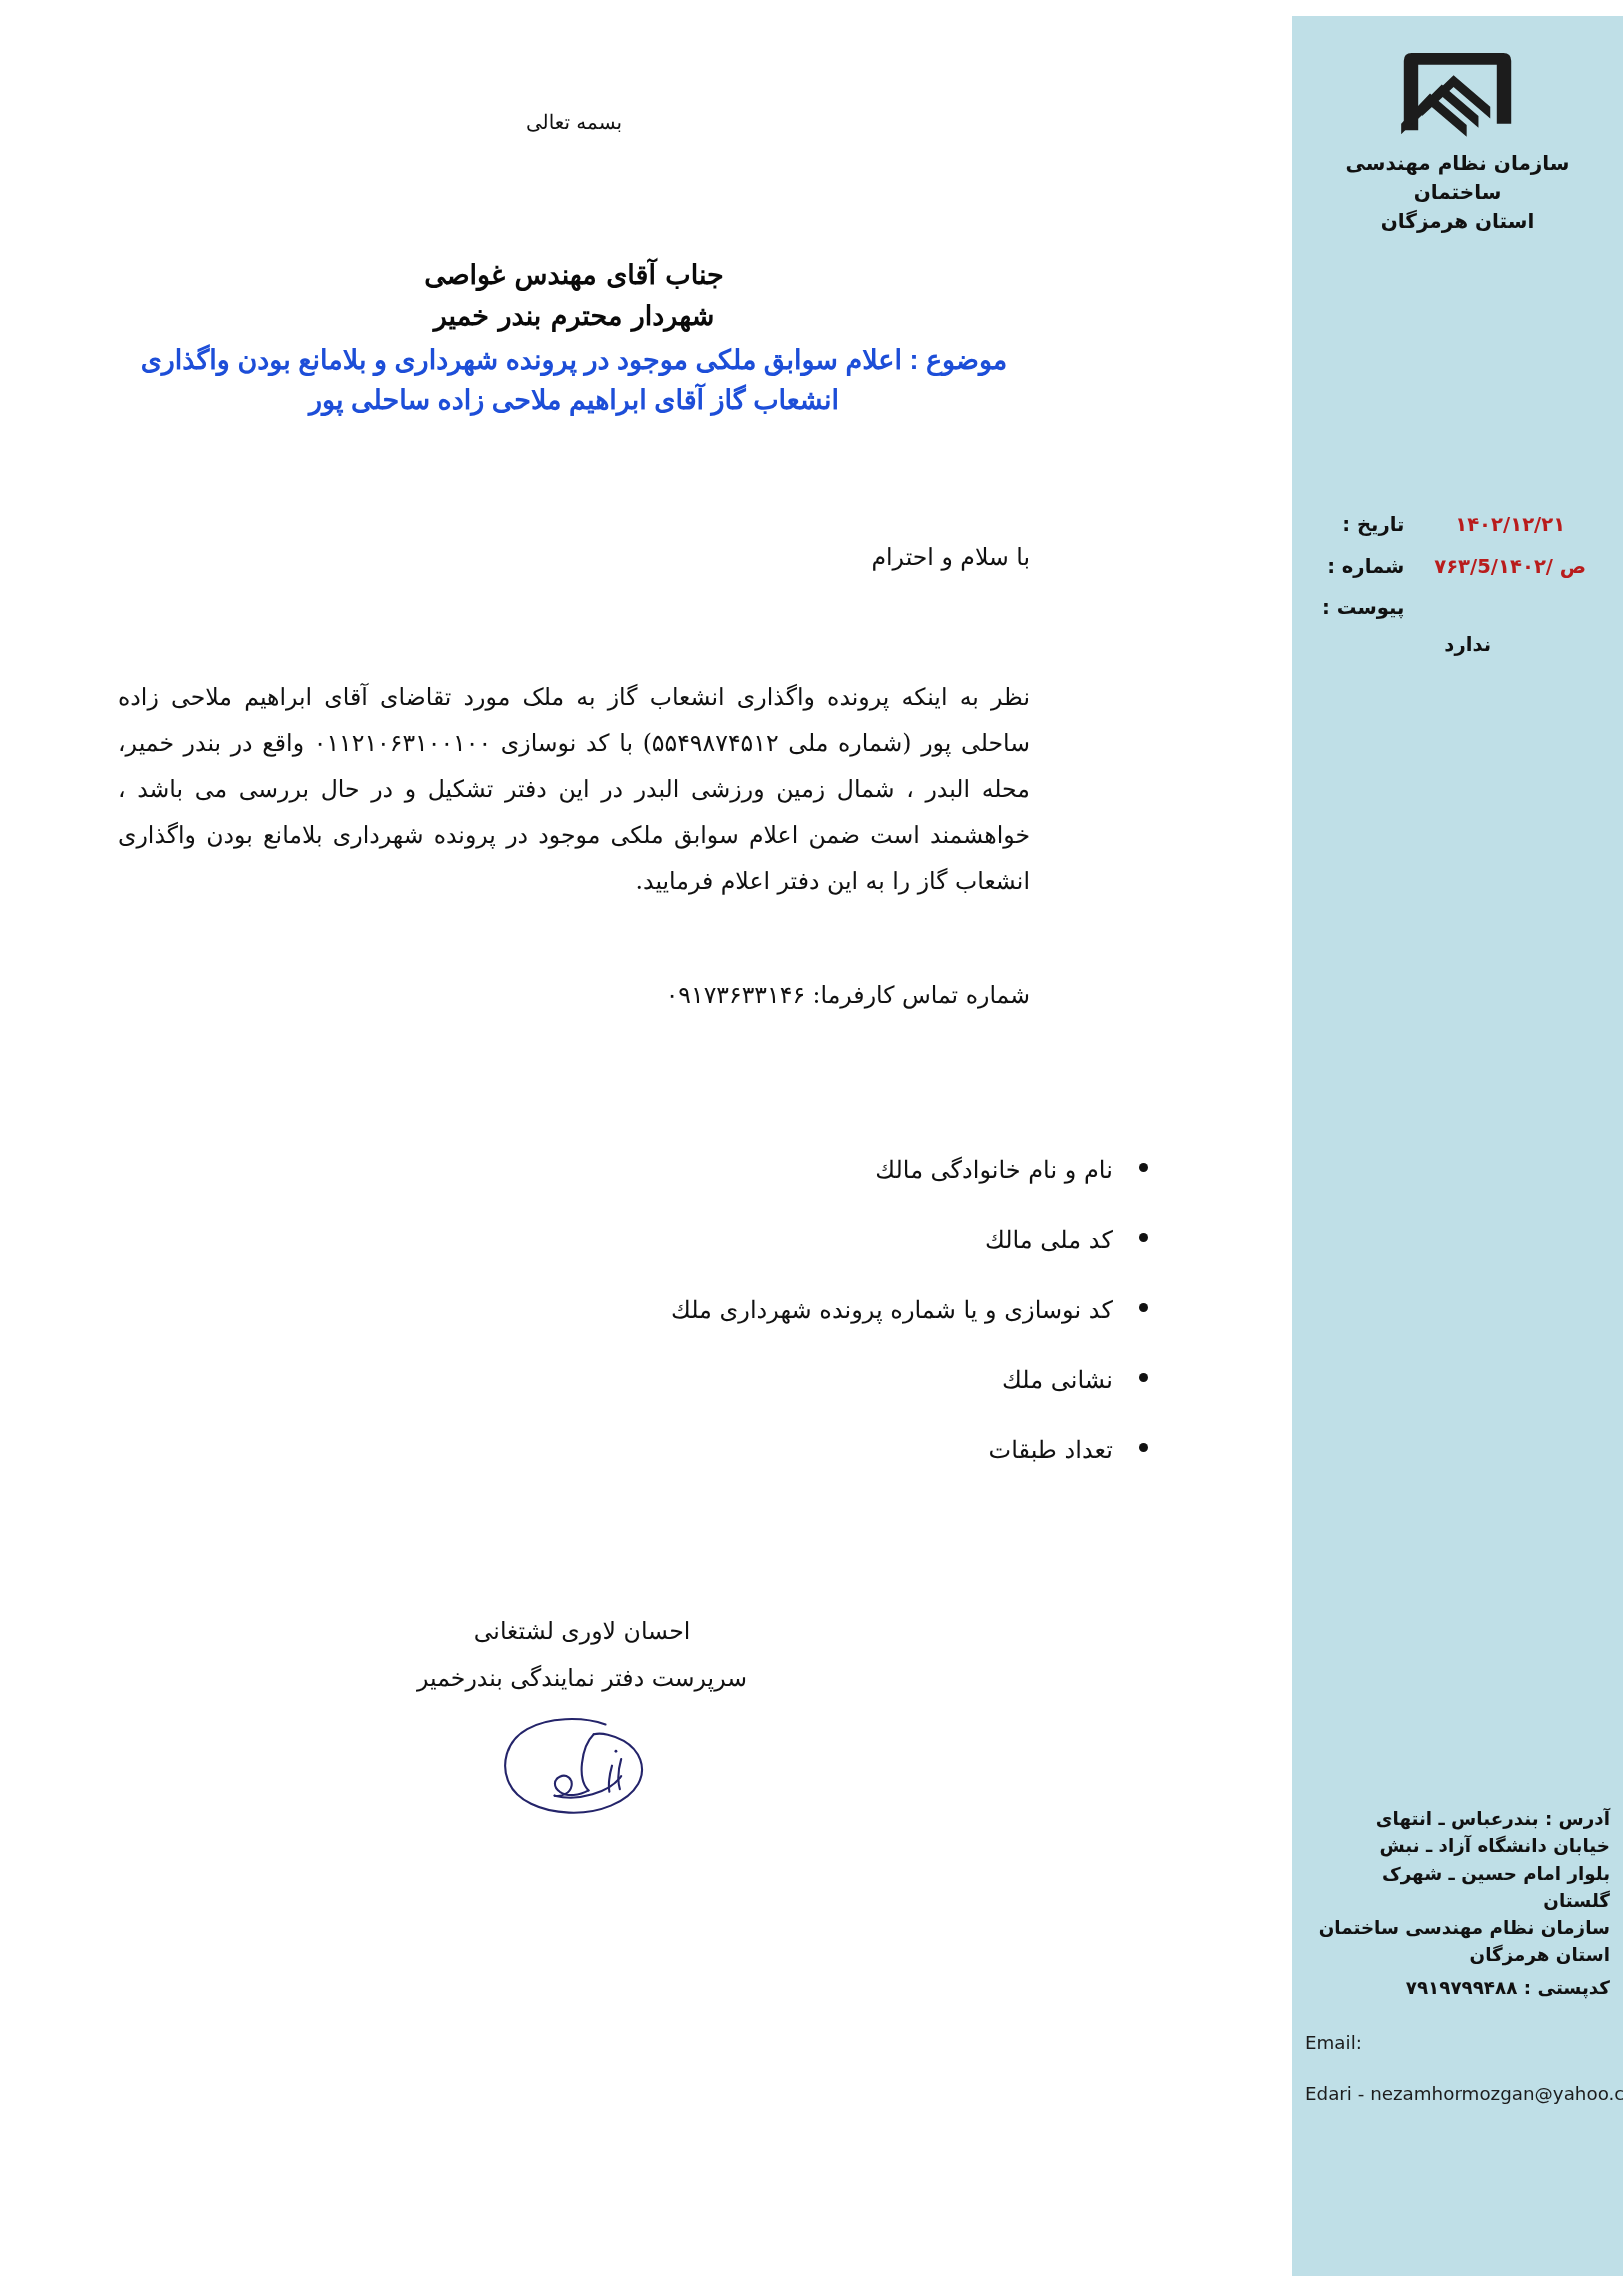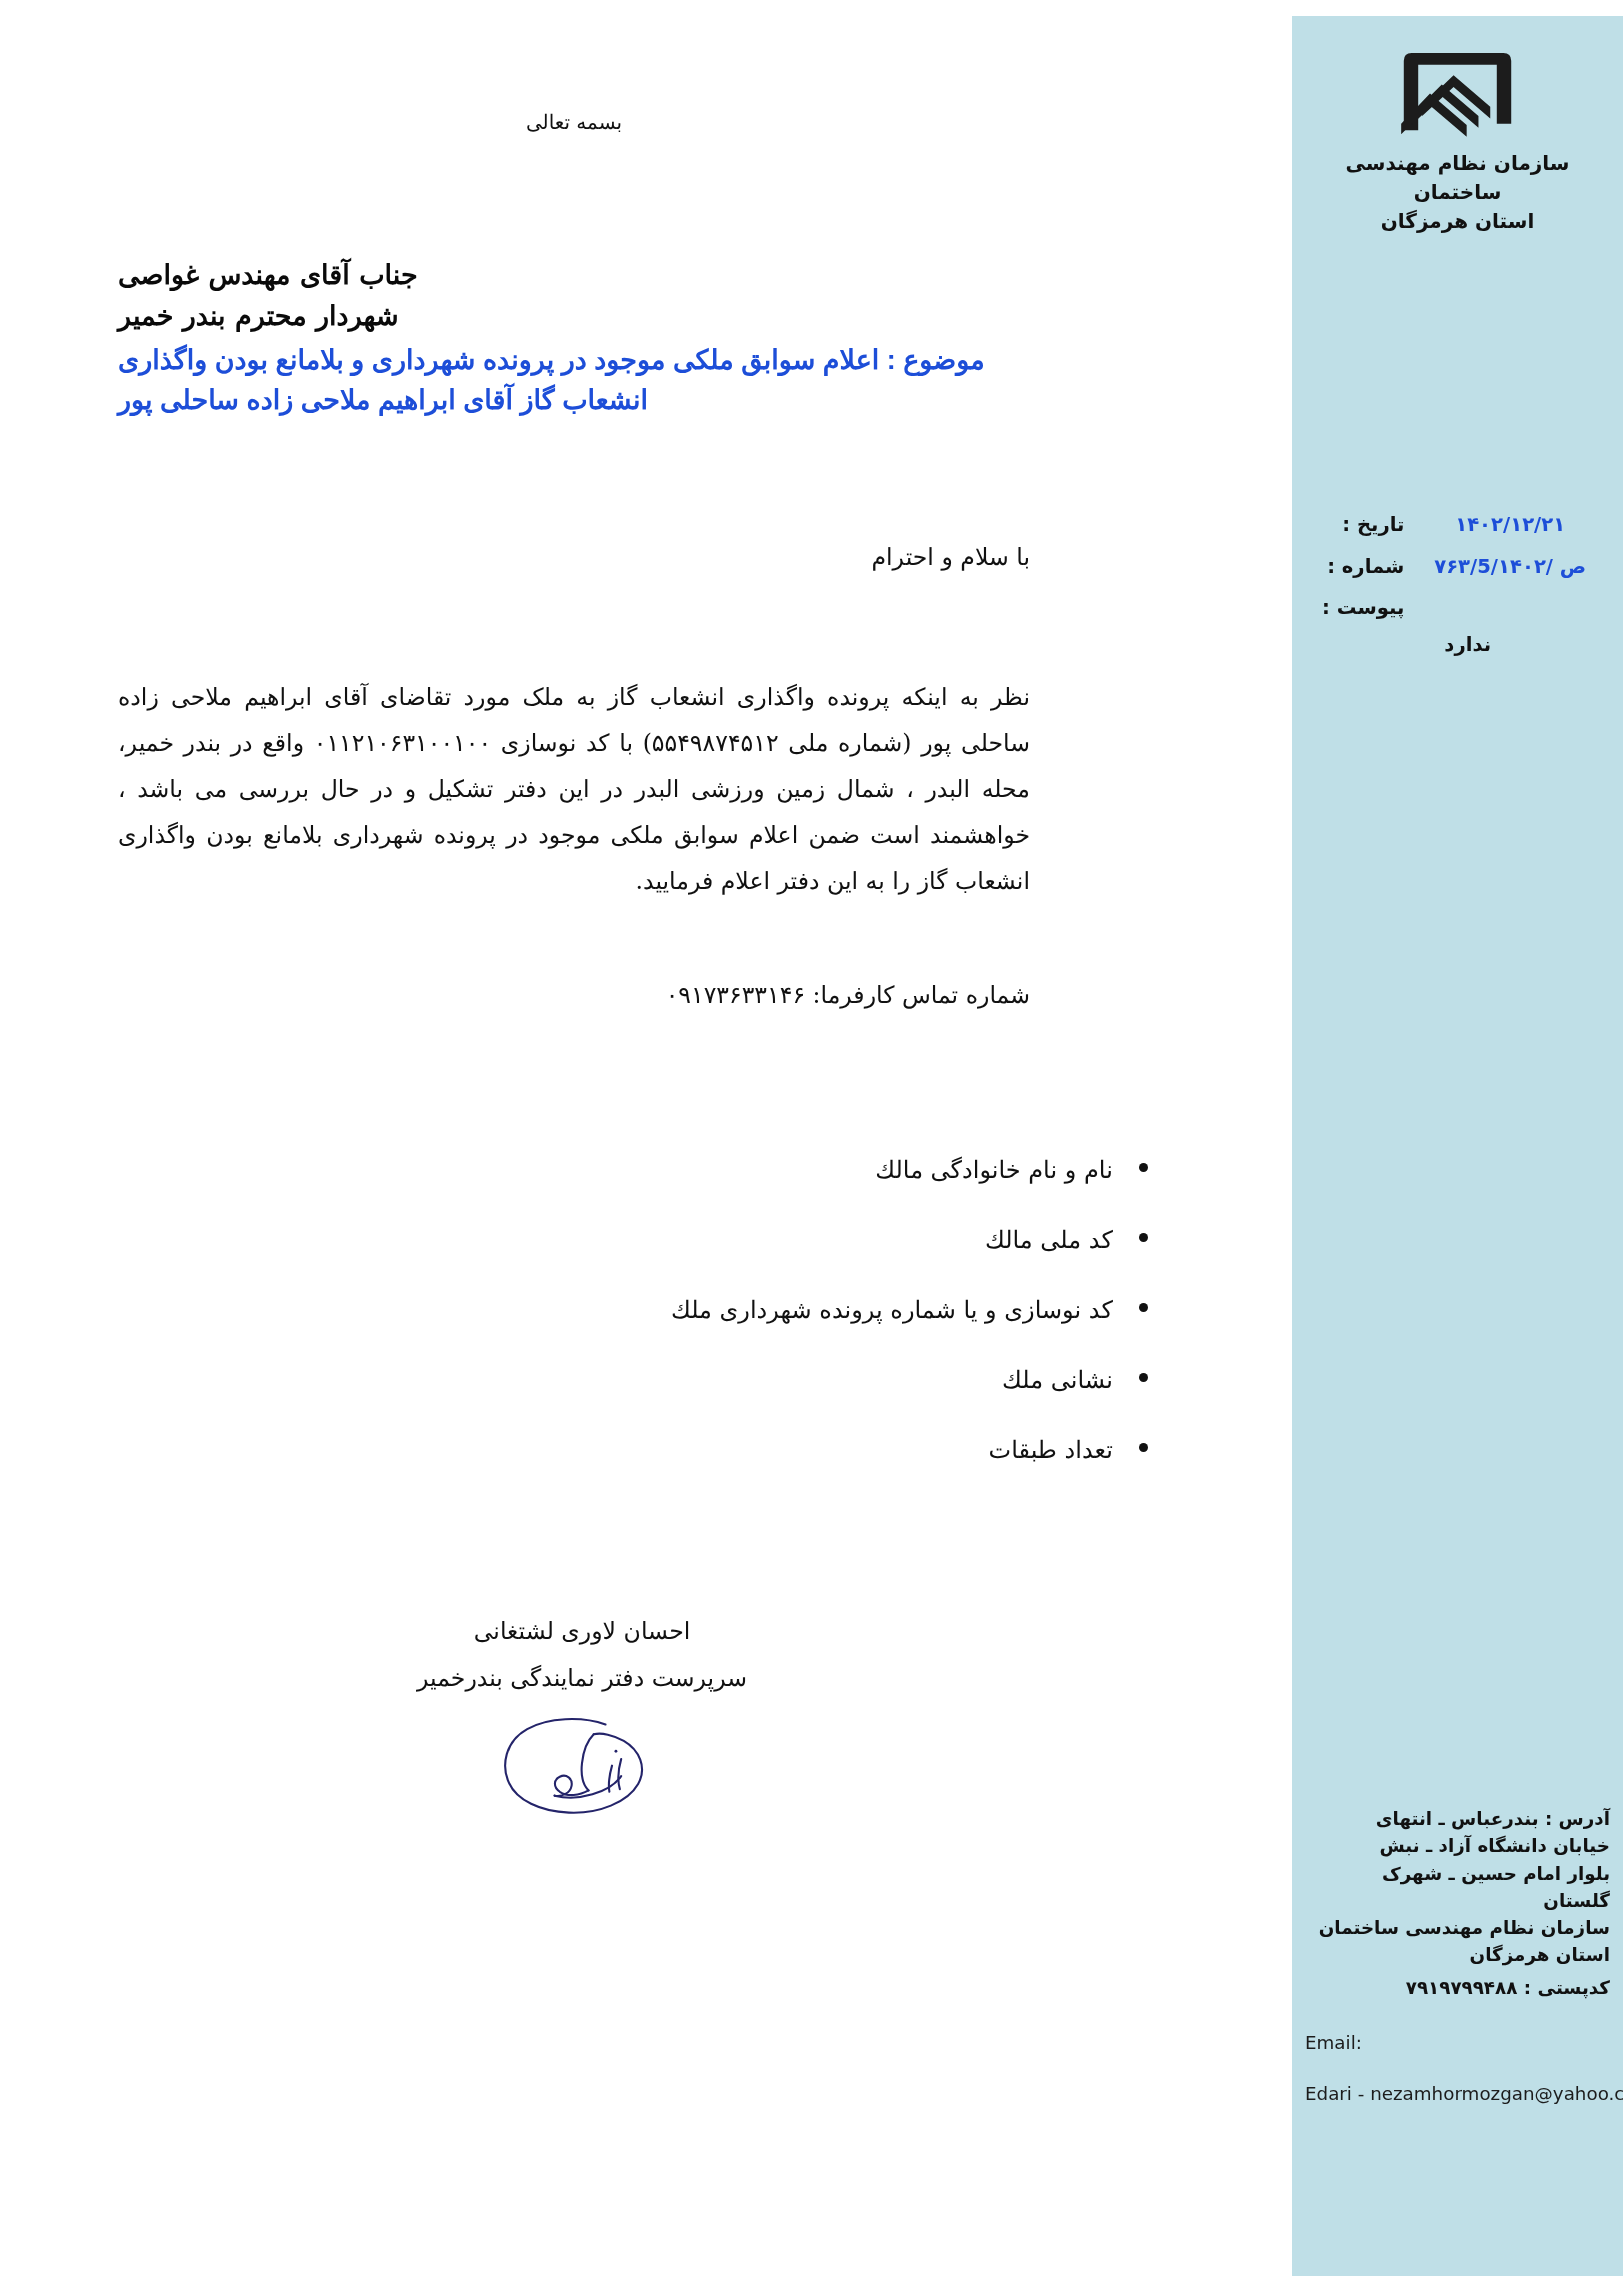--- a/index.html
+++ b/index.html
@@ -69,21 +69,21 @@
     font-size: 19.6px;
     font-weight: bold;
     color: #111111;
     width: 98px;
     text-align: right;
     flex: 0 0 auto;
   }
   .meta-value {
     font-size: 19.6px;
     font-weight: bold;
-    color: #1d4ed8;
+    color: #b91c1c;
     flex: 1 1 auto;
     text-align: center;
     padding-left: 13px;
     direction: rtl;
   }
   .meta-value-standalone {
     font-size: 19.6px;
     font-weight: bold;
     color: #111111;
     text-align: center;
@@ -149,21 +149,21 @@
     font-size: 20px;
     color: #111111;
     font-family: "DejaVu Serif", "Liberation Serif", serif;
   }
 
   .addressee {
     position: absolute;
     top: 255px;
     right: 118px;
     left: 118px;
-    text-align: left;
+    text-align: center;
   }
   .addressee-line {
     font-size: 27px;
     font-weight: bold;
     color: #0a0a0a;
     line-height: 1.5;
     font-family: "DejaVu Serif", "Liberation Serif", serif;
   }
   .subject-line {
     font-size: 27px;

